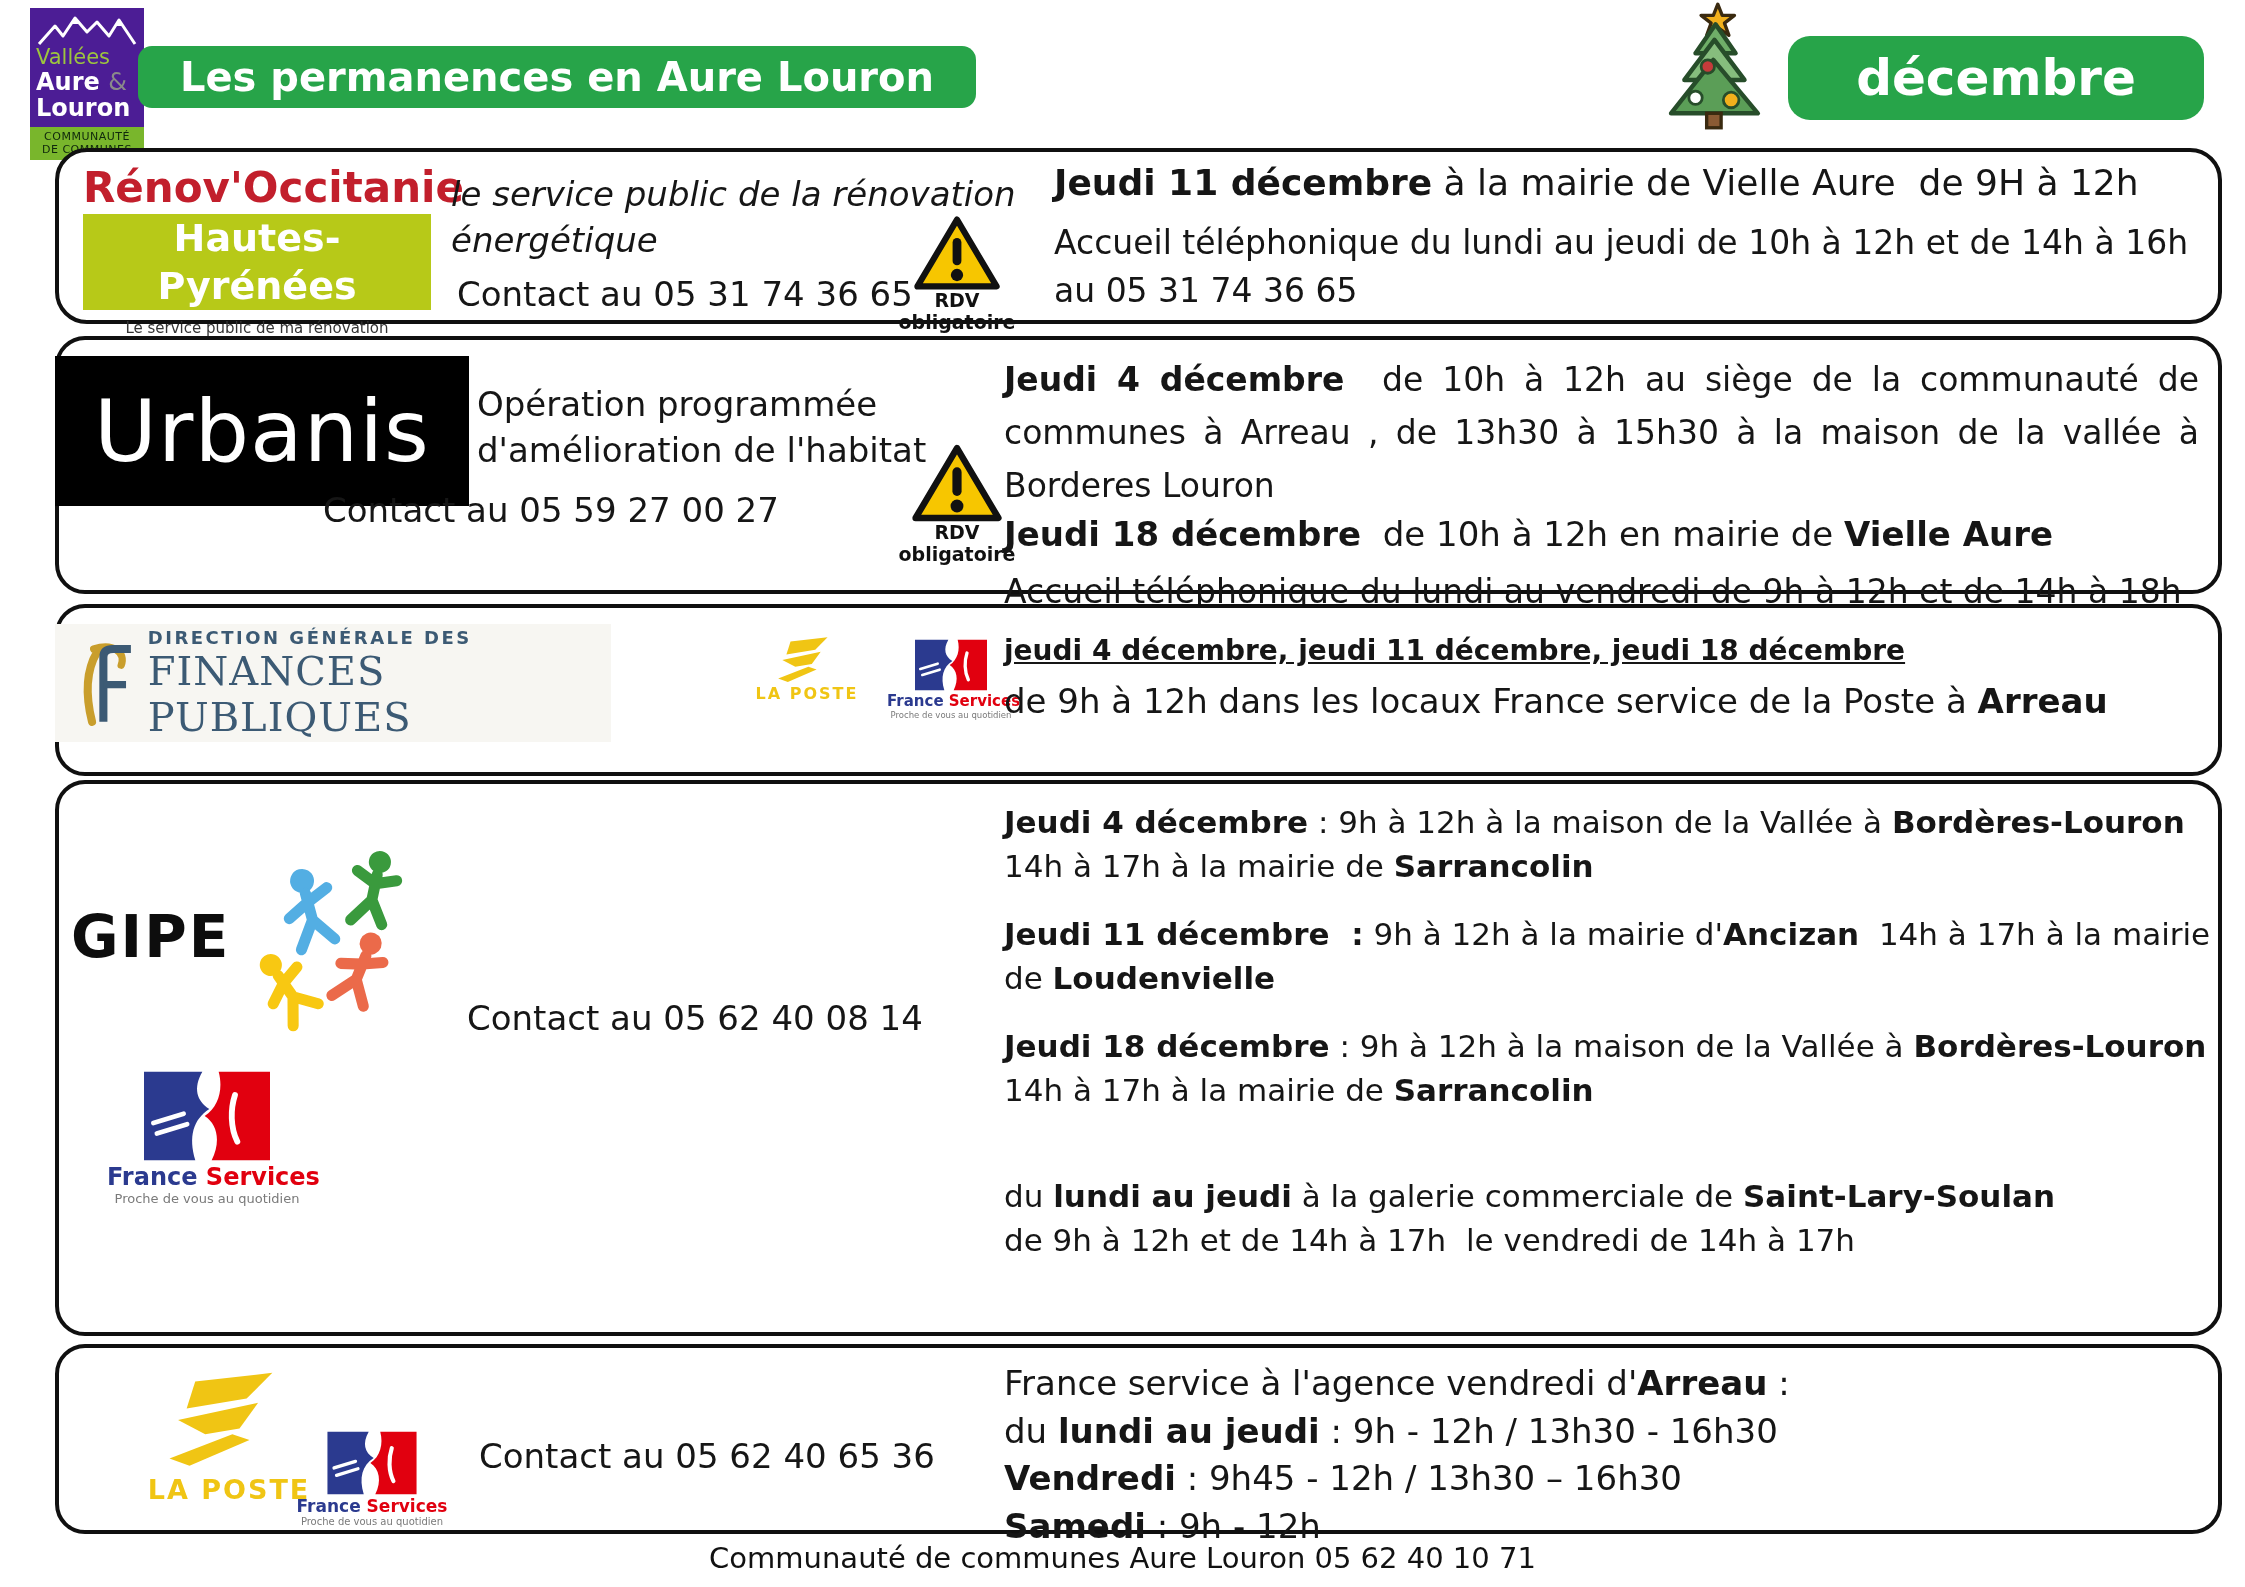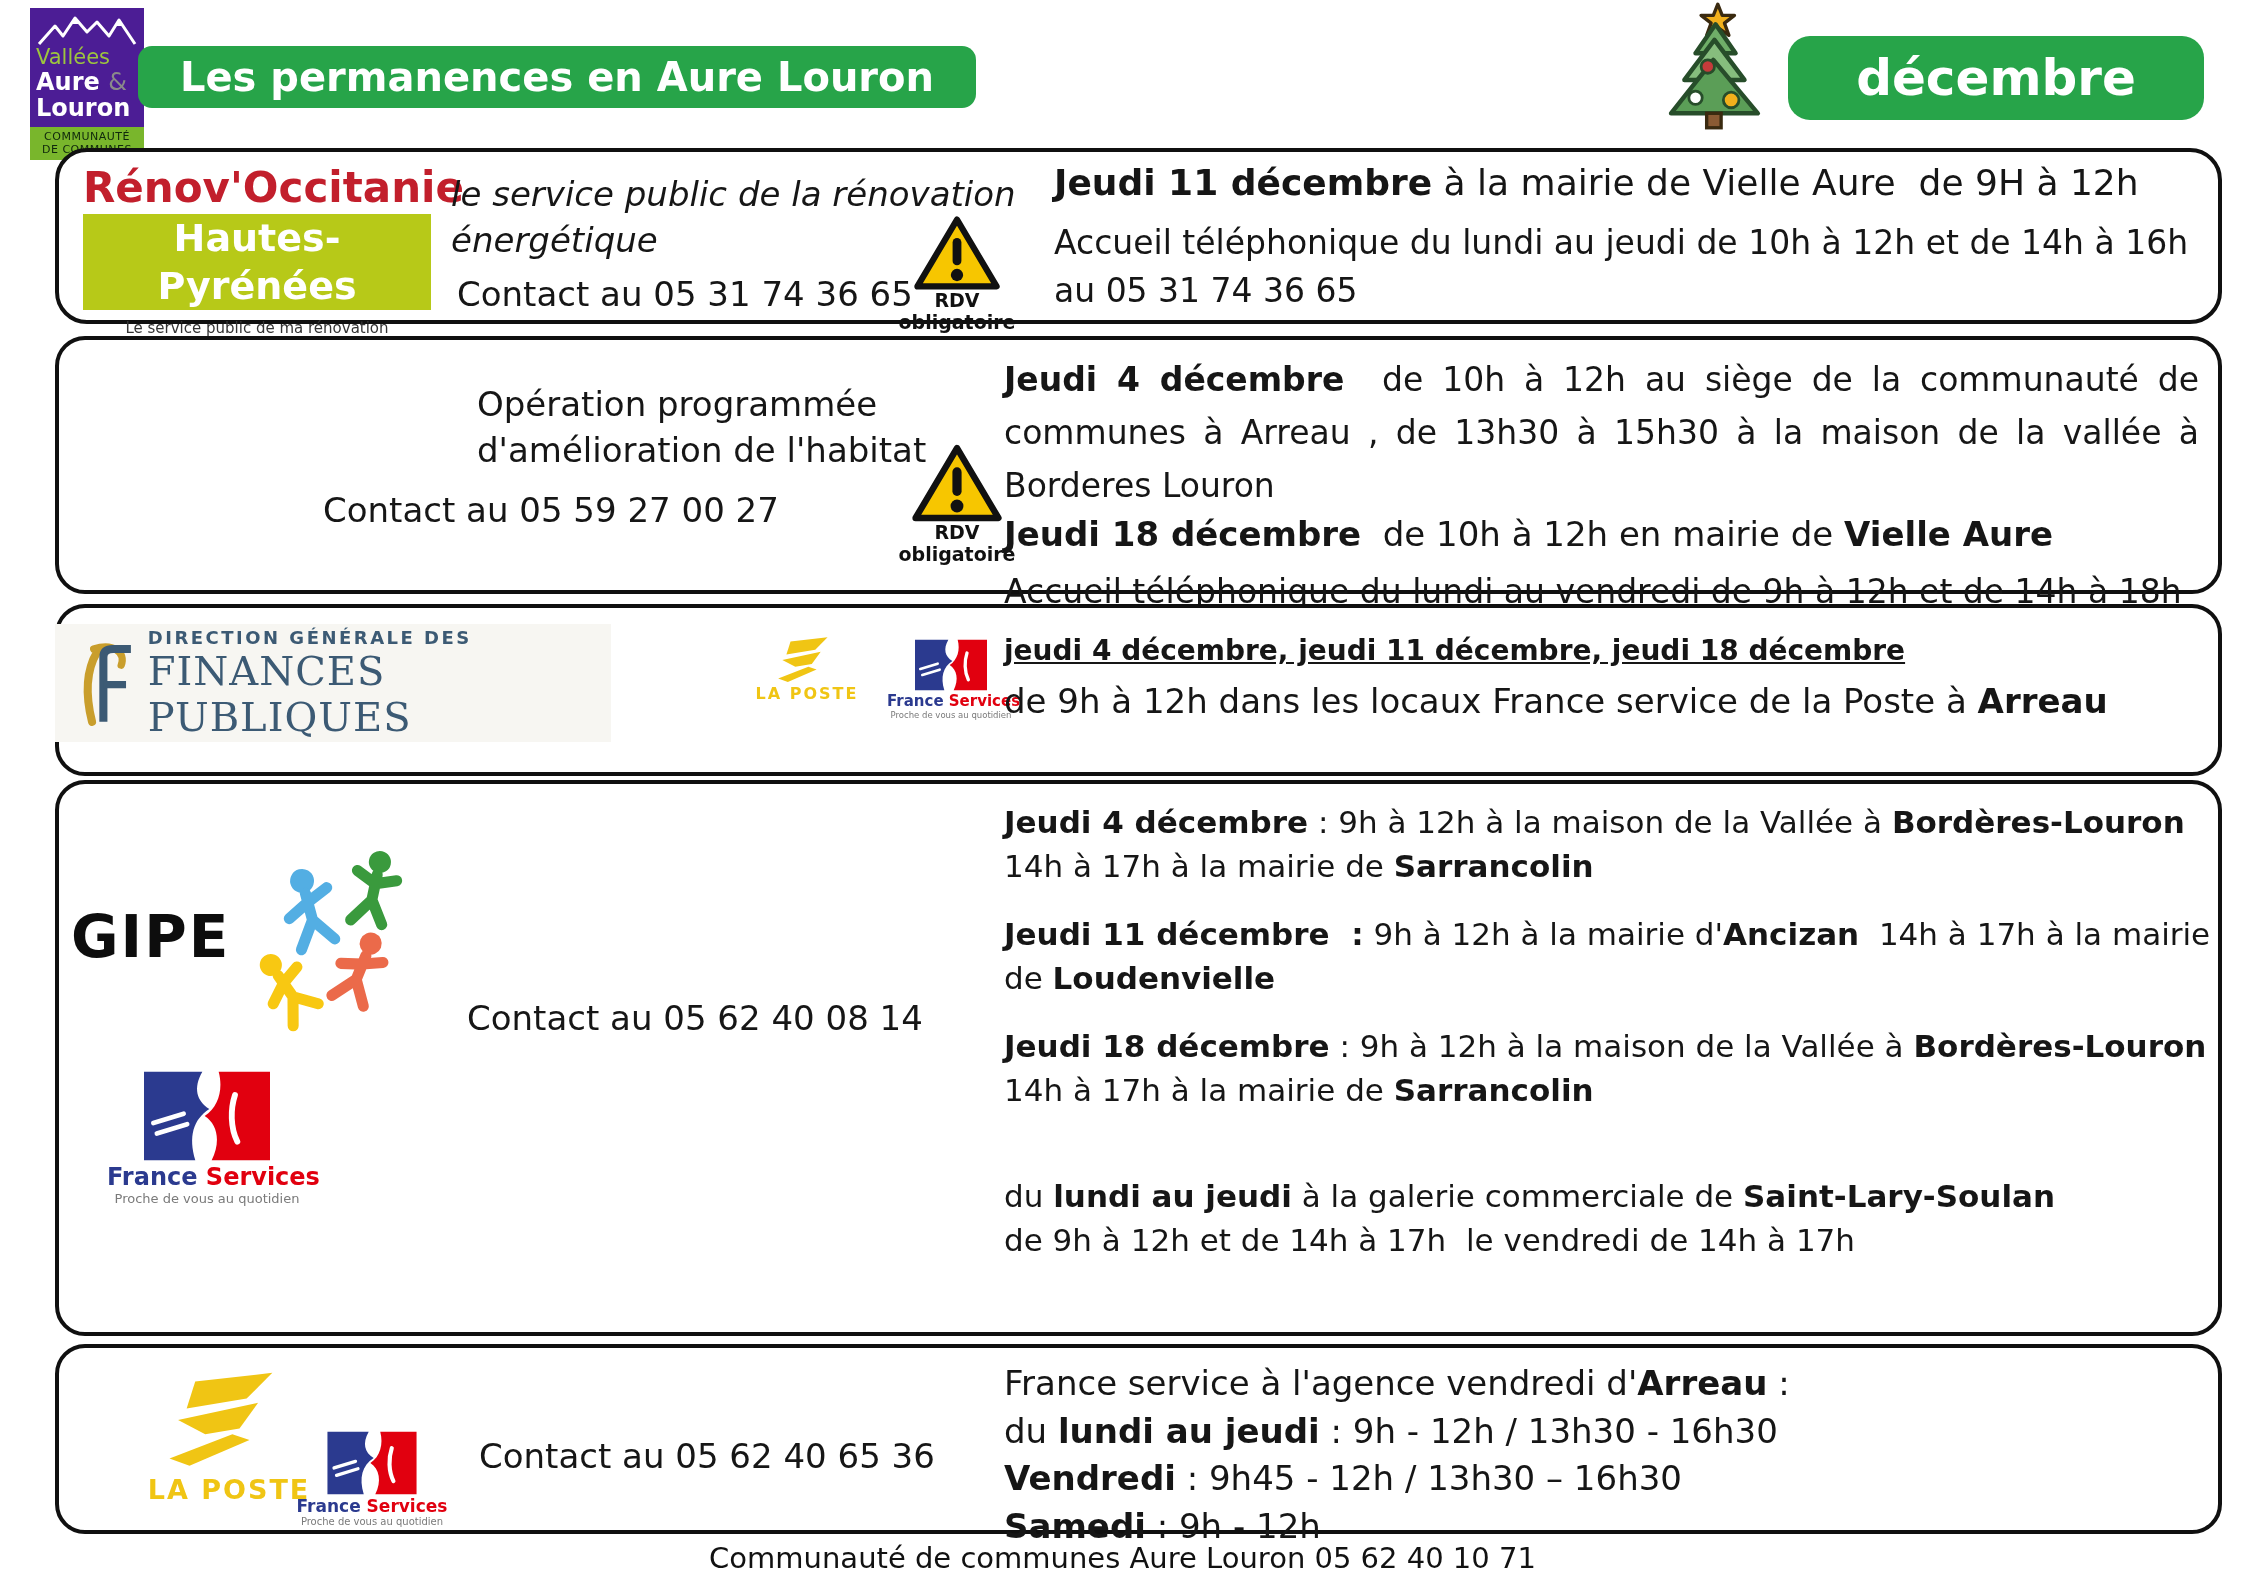--- a/index.html
+++ b/index.html
@@ -168,20 +168,21 @@
       </svg>
       <div class="lbl">RDV obligatoire</div>
     </div>
     <div class="abs right1">
       <div class="r1l1 rich-line"><span class="b">Jeudi 11 décembre</span><span> à la mairie de Vielle Aure  de 9H à 12h</span></div>
       <div class="r1l2 rich-line"><span>Accueil téléphonique du lundi au jeudi de 10h à 12h et de 14h à 16h au 05 31 74 36 65</span></div>
     </div>
   </div>
 
   <div class="box box2">
+    <div class="abs urbanis-logo">Urbanis</div>
     <div class="abs desc2 body-text">Opération programmée d'amélioration de l'habitat</div>
     <div class="abs contact2 body-text">Contact au 05 59 27 00 27</div>
     <div class="abs warn warn2">
       <svg width="92" height="82" viewBox="0 0 100 88">
         <path d="M50,6 L95,82 L5,82 Z" fill="#f7c600" stroke="#111" stroke-width="7" stroke-linejoin="round"></path>
         <rect x="45" y="27" width="10" height="31" rx="5" fill="#111"></rect>
         <circle cx="50" cy="69" r="7" fill="#111"></circle>
       </svg>
       <div class="lbl">RDV obligatoire</div>
     </div>

